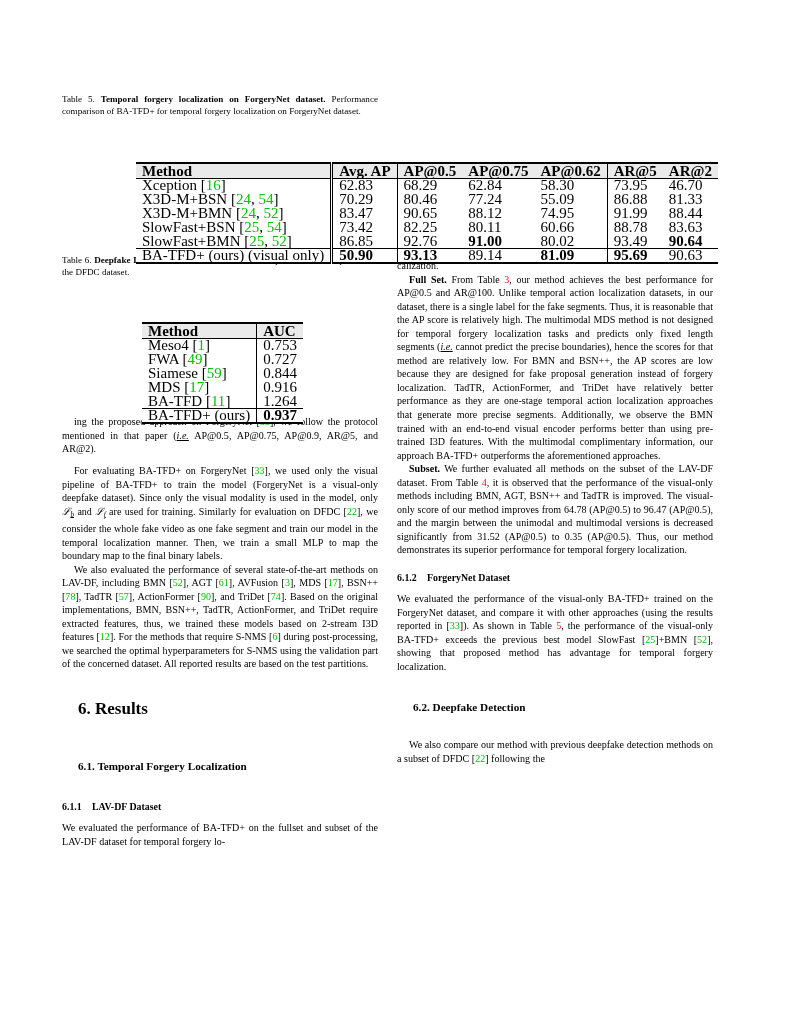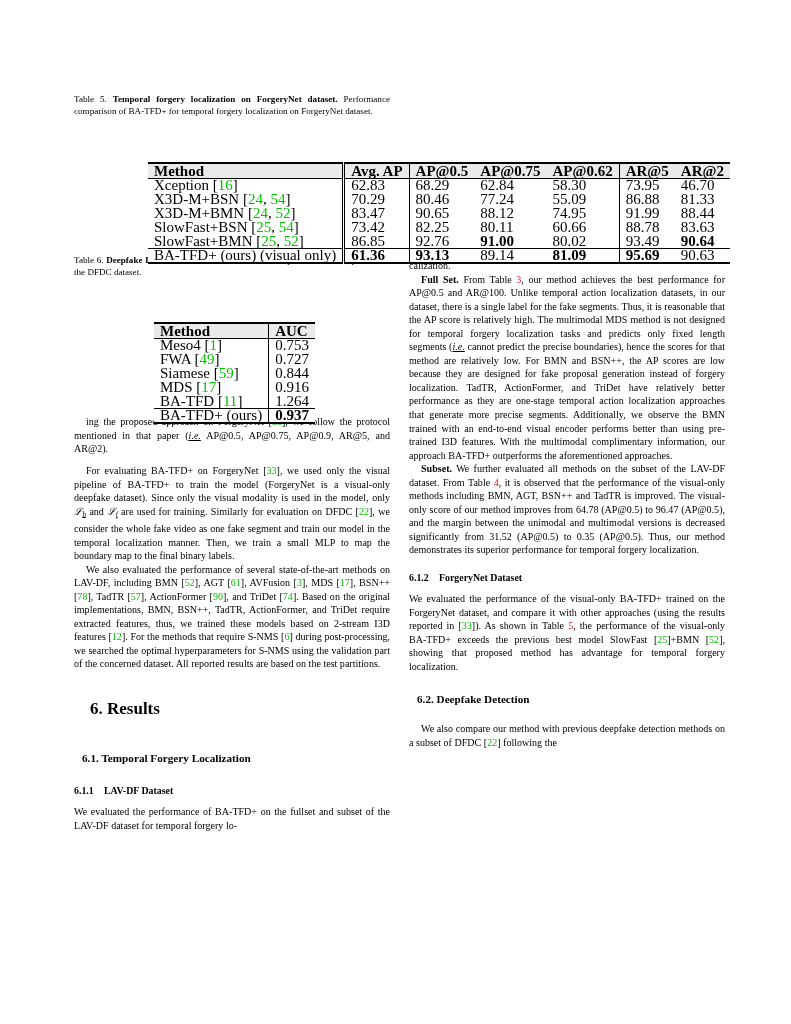--- a/index.html
+++ b/index.html
@@ -10,21 +10,21 @@
   body {
     width: 791px;
     height: 1024px;
     position: relative;
     font-family: "Liberation Serif", "DejaVu Serif", serif;
     color: #000000;
     overflow: hidden;
   }
   .page {
     position: absolute;
-    left: 12px; top: 0;
+    left: 0; top: 0;
     width: 733px;
     height: 1024px;
   }
 
   
   .cap {
     font-size: 9.1px;
     line-height: 12.1px;
     text-align: justify;
   }
@@ -50,21 +50,21 @@
   h2.sec {
     font-size: 17px;
     line-height: 15px;
     font-weight: bold;
     margin: 16px;
   }
   h3.sec {
     font-size: 11.2px;
     line-height: 14px;
     font-weight: bold;
-    margin: 8px;
+    margin: 16px;
   }
   h4.sec {
     font-size: 9.9px;
     line-height: 13px;
     font-weight: bold;
     margin: 0;
   }
   h4.sec .num { display: inline-block; min-width: 30px; }
 
   
@@ -226,21 +226,21 @@
             <td class="c-method meth-cell">SlowFast+BMN [<span class="cite">25</span>, <span class="cite">52</span>]</td>
             <td class="num-cell dbl-left">86.85</td>
             <td class="num-cell sgl-left">92.76</td>
             <td class="num-cell  bold">91.00</td>
             <td class="num-cell ">80.02</td>
             <td class="num-cell sgl-left">93.49</td>
             <td class="num-cell  bold">90.64</td>
           </tr>
           <tr class="ours">
             <td class="c-method meth-cell">BA-TFD+ (ours) (visual only)</td>
-            <td class="num-cell dbl-left bold">61.36</td>
+            <td class="num-cell dbl-left bold">50.90</td>
             <td class="num-cell sgl-left bold">93.13</td>
             <td class="num-cell ">89.14</td>
             <td class="num-cell  bold">81.09</td>
             <td class="num-cell sgl-left bold">95.69</td>
             <td class="num-cell ">90.63</td>
           </tr>
         </tbody>
     </table>
   </div>
 

